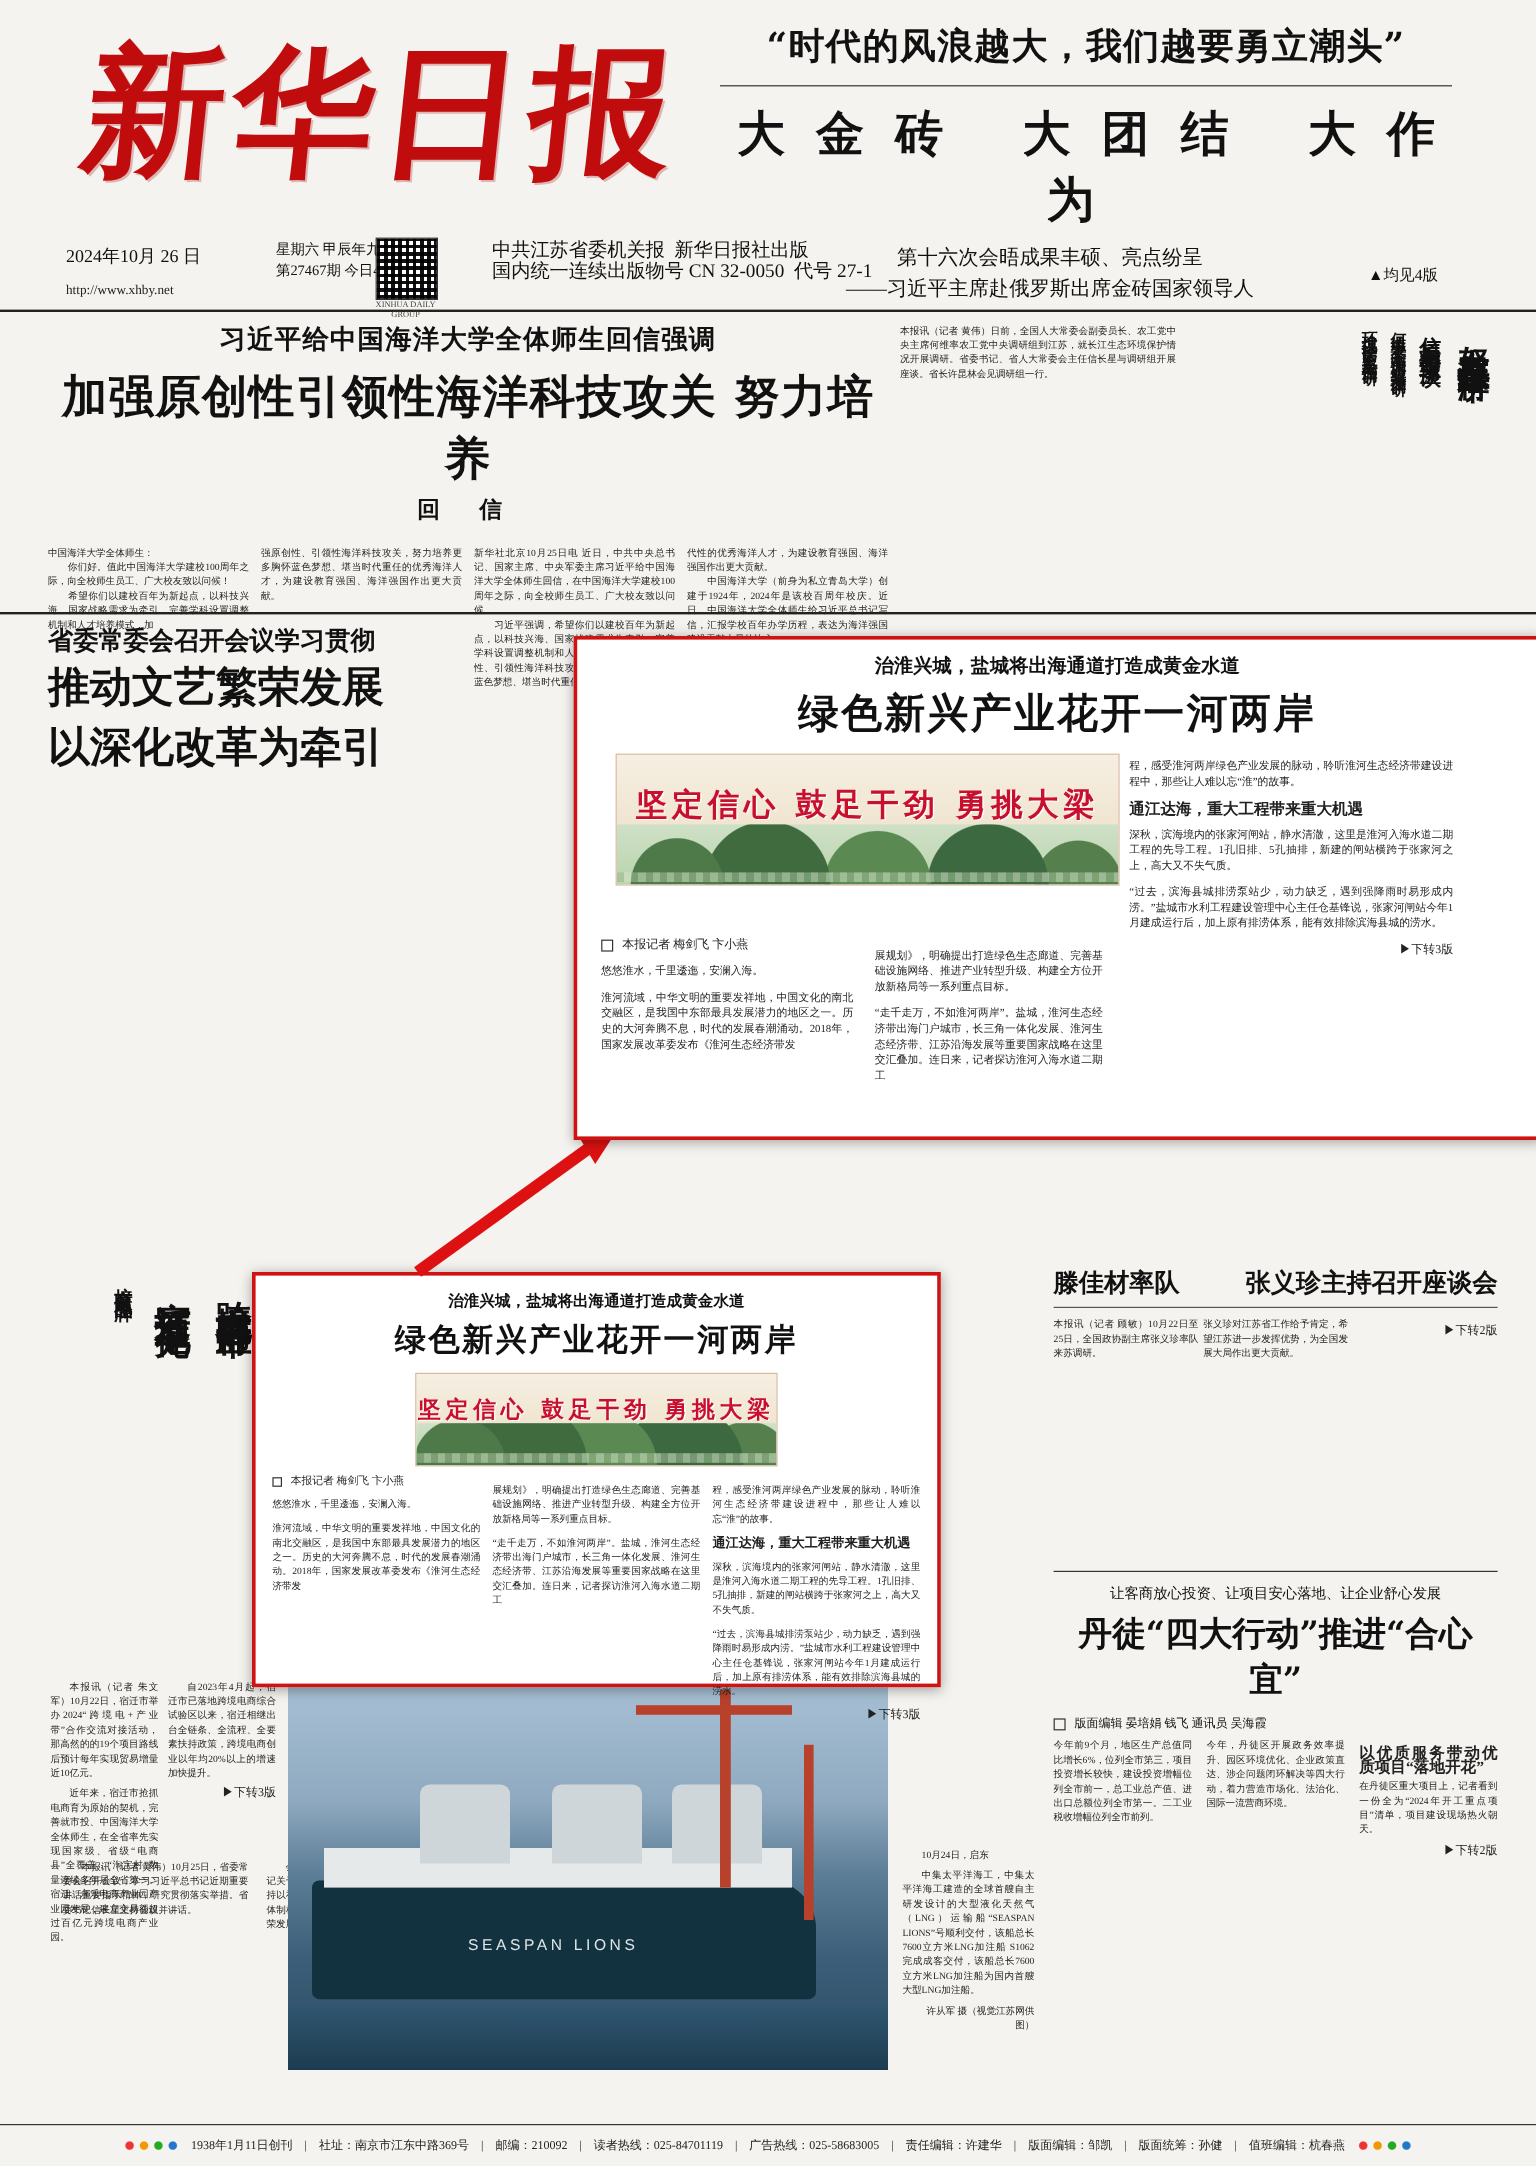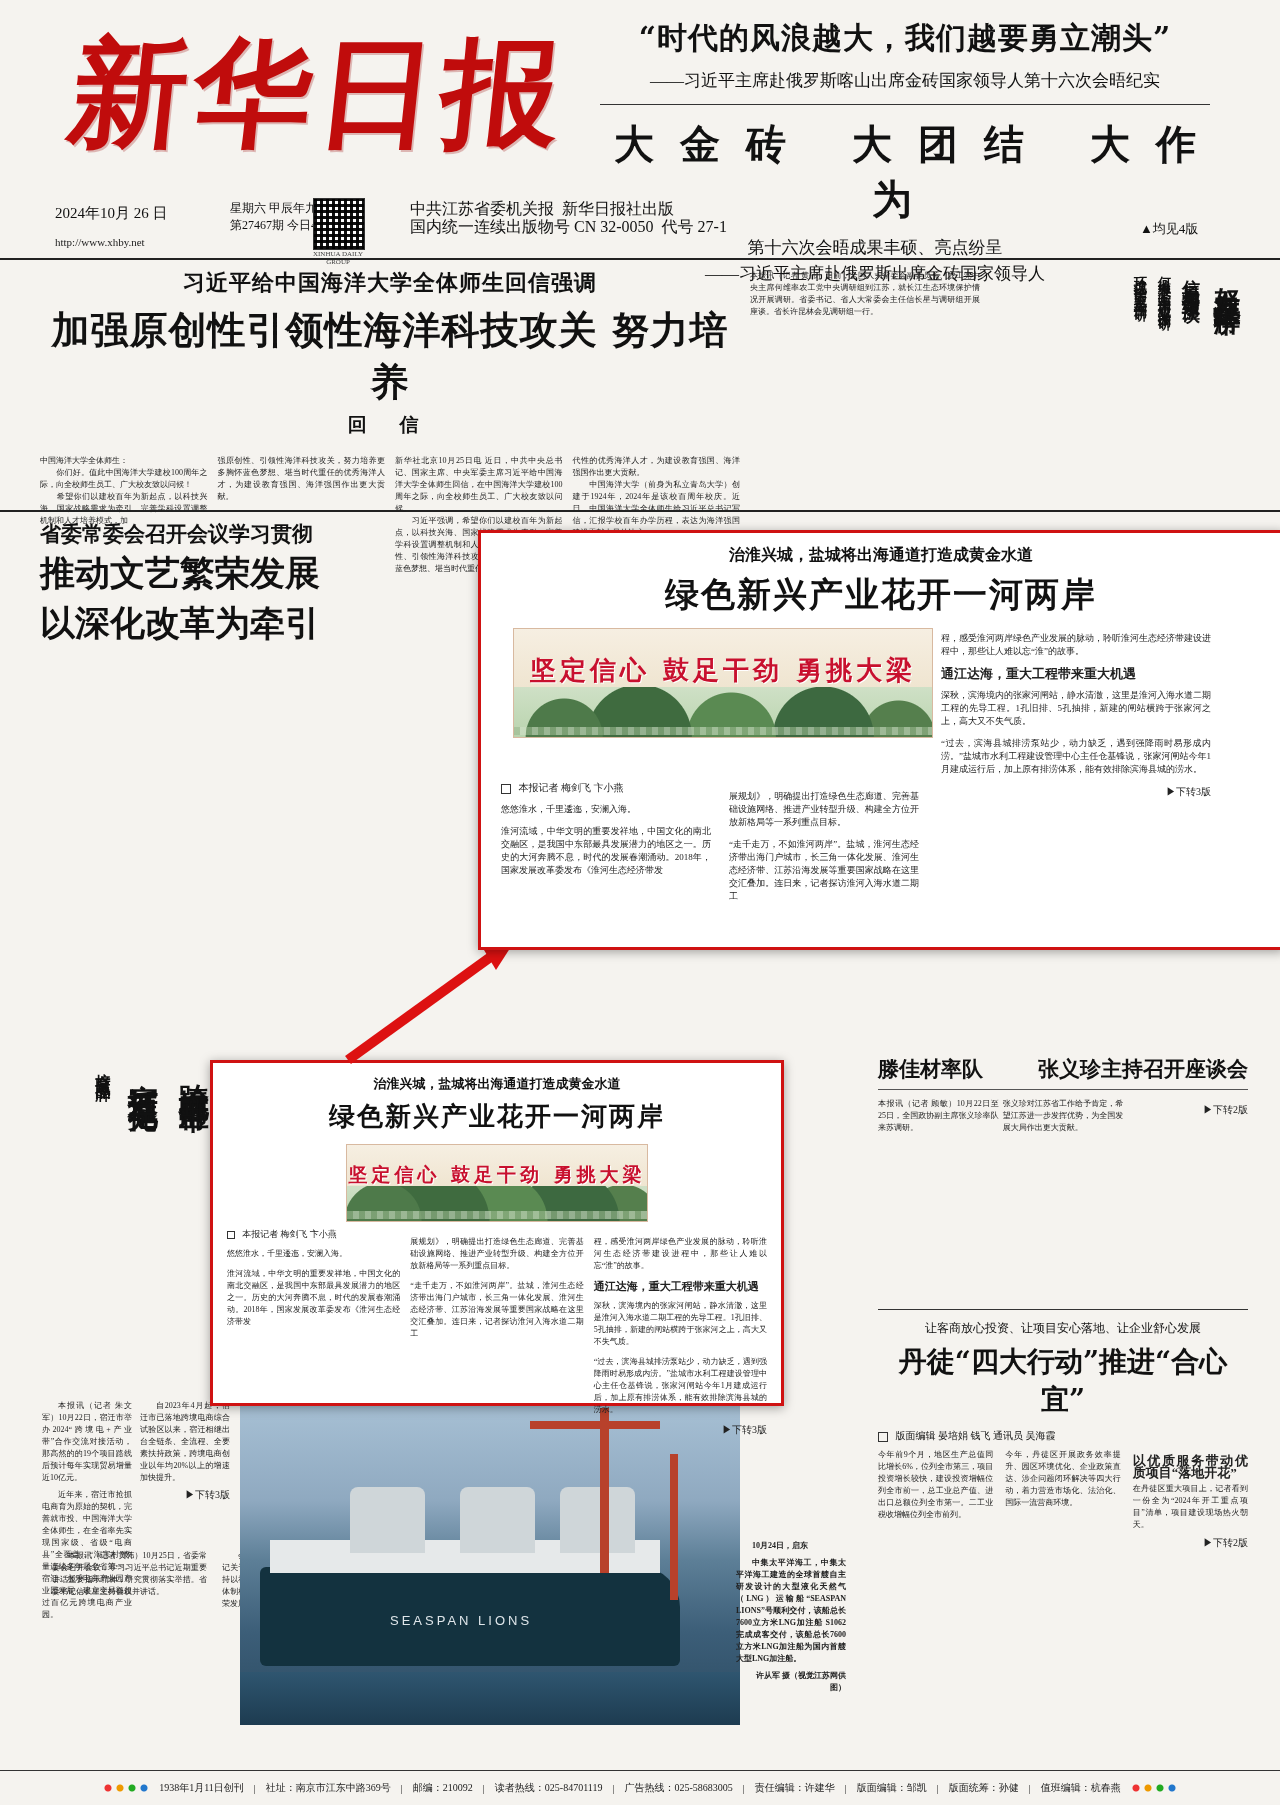--- a/index.html
+++ b/index.html
@@ -154,21 +154,20 @@
 <body>
 
 <div class="page">
 
   <div class="masthead">
     <div class="logo-wrap">
       <div class="logo-text">新华日报</div>
     </div>
     <div class="masthead-right">
       <div class="quote">“时代的风浪越大，我们越要勇立潮头”</div>
-      <div class="quote-sub">——习近平主席赴俄罗斯喀山出席金砖国家领导人第十六次会晤纪实</div>
       <div class="mh-rule"></div>
       <div class="big3">大金砖 大团结 大作为</div>
       <div class="big3-sub">
         <div>第十六次会晤成果丰硕、亮点纷呈</div>
         <div>——习近平主席赴俄罗斯出席金砖国家领导人</div>
       </div>
     </div>
 
     <div class="mh-meta">
       <div class="meta-date">
@@ -259,21 +258,21 @@
     <div class="ship-deck"></div>
     <div class="ship-tank" style="left:22%;"></div>
     <div class="ship-tank" style="left:44%;"></div>
     <div class="ship-tank" style="left:64%;"></div>
     <div class="crane" style="left:72%;top:4%;width:9px;height:50%;"></div>
     <div class="crane" style="left:58%;top:8%;width:26%;height:8px;"></div>
     <div class="crane" style="left:86%;top:18%;width:8px;height:44%;"></div>
     <div class="sea"></div>
     <div class="ship-name">SEASPAN LIONS</div>
   </div>
-  <div class="colbox body-xs" style="position:absolute;left:736px;top:1540px;width:110px;font-weight:bold;">
+  <div class="colbox body-xs" style="position:absolute;left:752px;top:1540px;width:110px;">
     <p>10月24日，启东</p>
     <p>中集太平洋海工，中集太平洋海工建造的全球首艘自主研发设计的大型液化天然气（LNG）运输船“SEASPAN LIONS”号顺利交付，该船总长7600立方米LNG加注船 S1062完成成客交付，该船总长7600立方米LNG加注船为国内首艘大型LNG加注船。</p>
     <p style="text-align:right">许从军 摄（视觉江苏网供图）</p>
   </div>
 
   <div style="position:absolute;left:878px;top:1055px;width:370px;">
     <div style="display:flex;justify-content:space-between;align-items:flex-end;">
       <div style="font-size:21px;font-weight:bold;text-align:right;">滕佳材率队</div>
       <div style="font-size:21px;font-weight:bold;">张义珍主持召开座谈会</div>
     </div>

